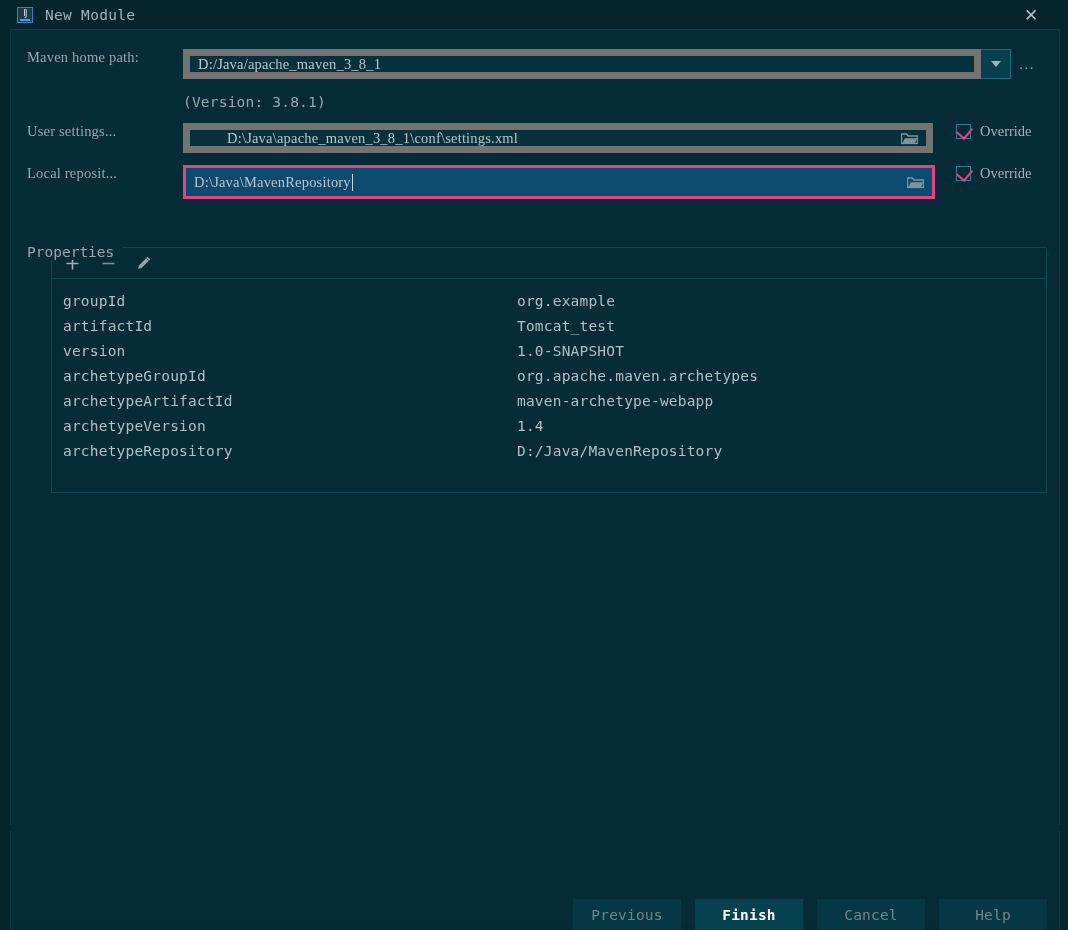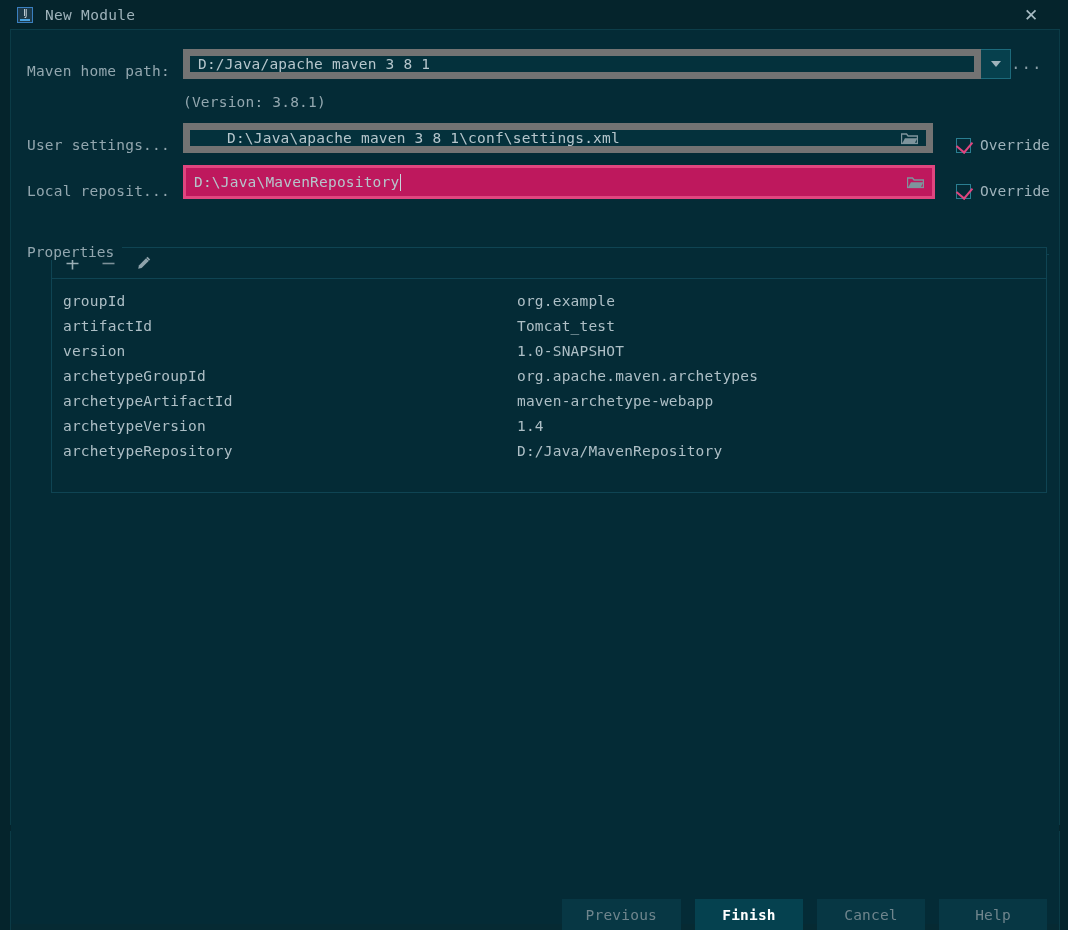--- a/index.html
+++ b/index.html
@@ -119,40 +119,41 @@
     color: #93a7af;
     font-size: 14.5px;
     letter-spacing: 0.2px;
     white-space: nowrap;
   }
 
   
   .row {
     position: absolute;
     display: flex;
-    align-items: flex-end;
+    align-items: flex-start;
+    font-family: Liberation Serif, serif;
   }
 
   .textfield {
     box-sizing: border-box;
     background: #04313c;
     border: 7px solid #737373;
     height: 30px;
     display: flex;
     align-items: center;
     padding: 0 8px;
     color: #b6c6cc;
     font-size: 14.5px;
     letter-spacing: 0.2px;
     position: relative;
     overflow: hidden;
   }
   .textfield.focused {
     border: 3px solid #e0457f;
-    background: #be185d;
+    background: #0c4a6e;
   }
   .textfield .txt { white-space: nowrap; }
 
   .caret {
     display: inline-block;
     width: 1px;
     height: 17px;
     background: #c7d6dc;
     margin-left: 1px;
     vertical-align: middle;
@@ -295,21 +296,21 @@
     align-items: center;
     justify-content: flex-end;
     padding-right: 12px;
     box-sizing: border-box;
     gap: 14px;
   }
   .btn {
     box-sizing: border-box;
     height: 32px;
     min-width: 108px;
-    padding: 0 24px;
+    padding: 0 18px;
     display: flex;
     align-items: center;
     justify-content: center;
     font-size: 14.5px;
     letter-spacing: 0.2px;
     background: #073744;
     color: #6f858d;
     cursor: pointer;
     border: none;
     font-family: "DejaVu Sans Mono", "Liberation Mono", monospace;

